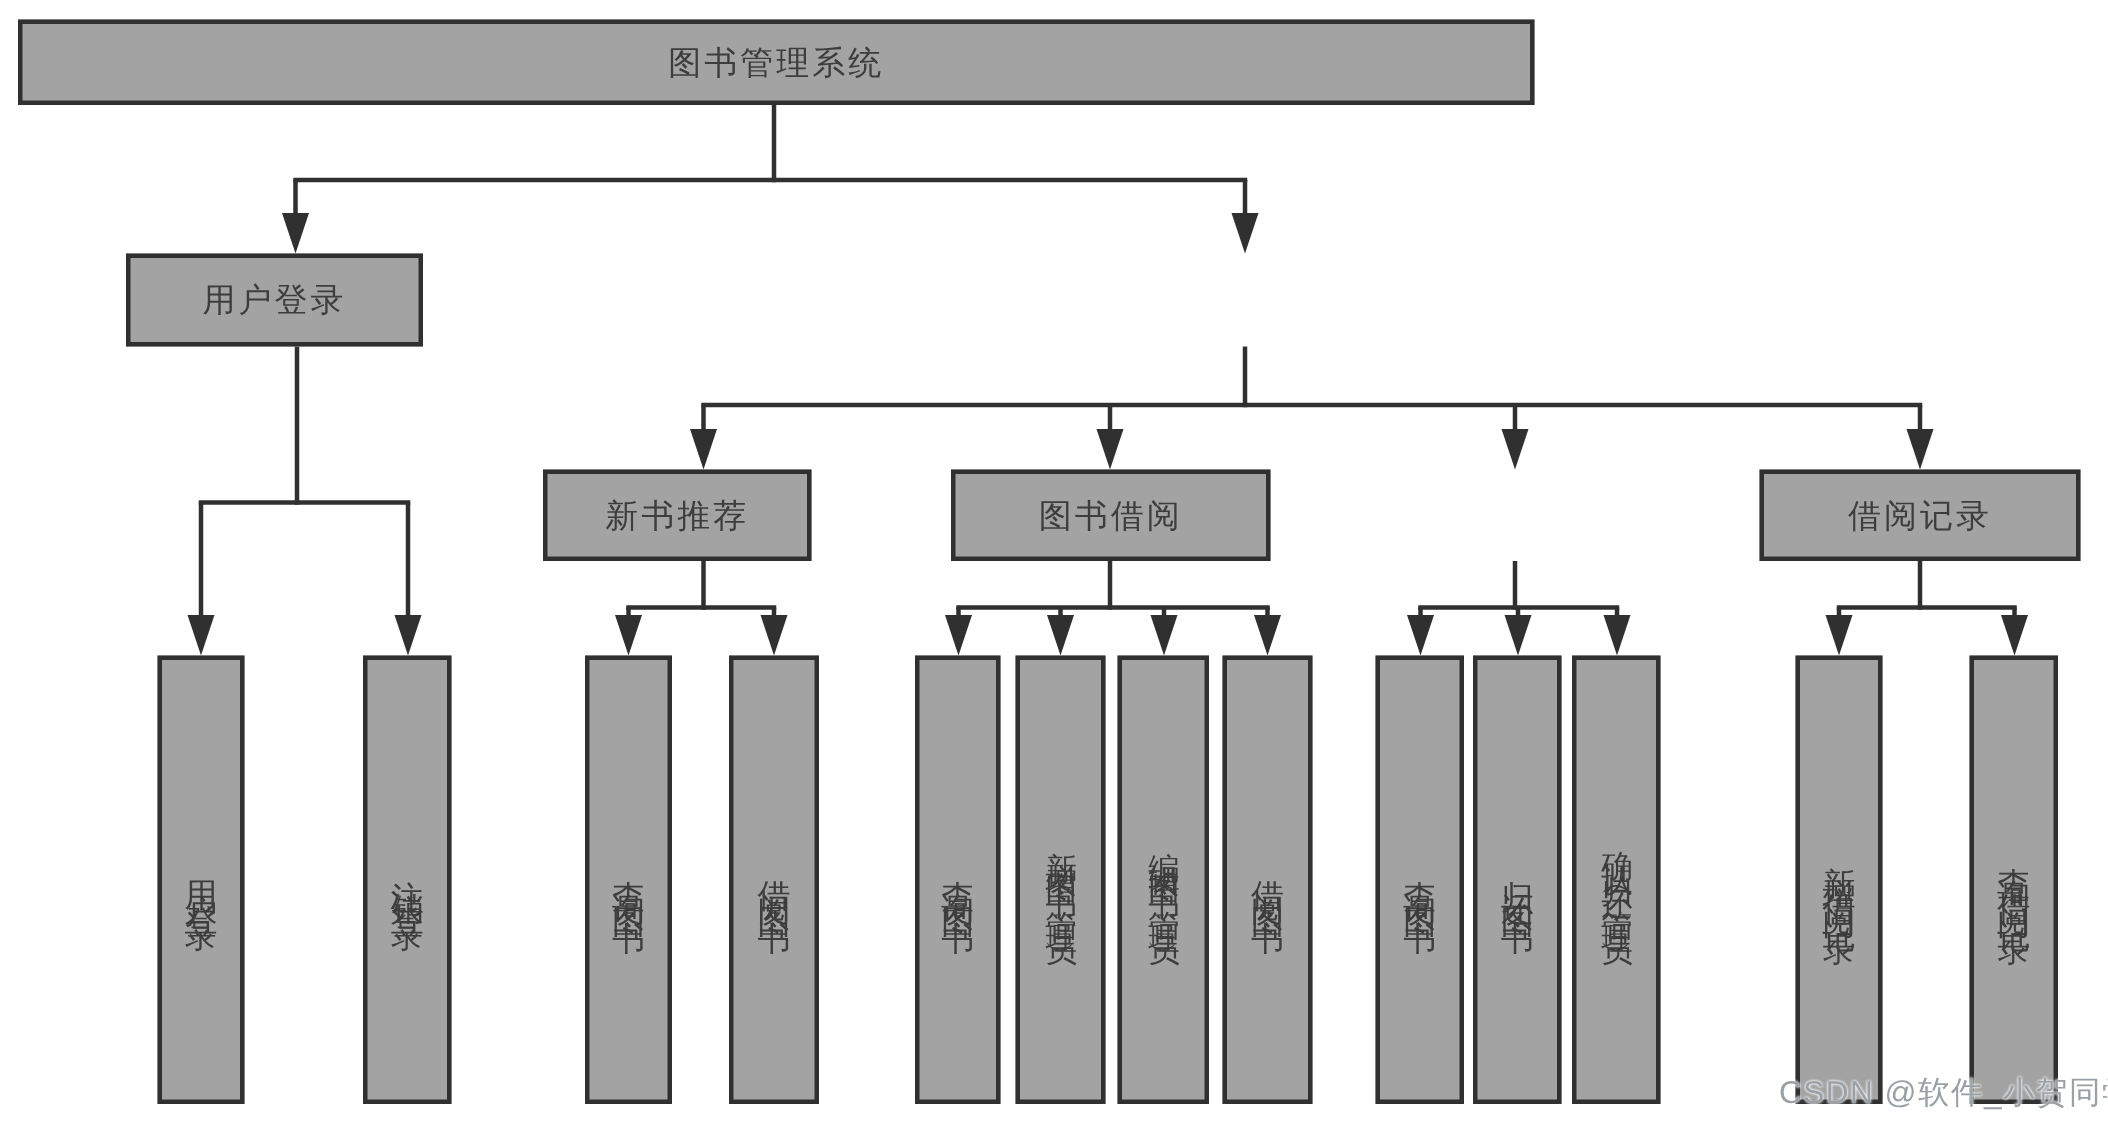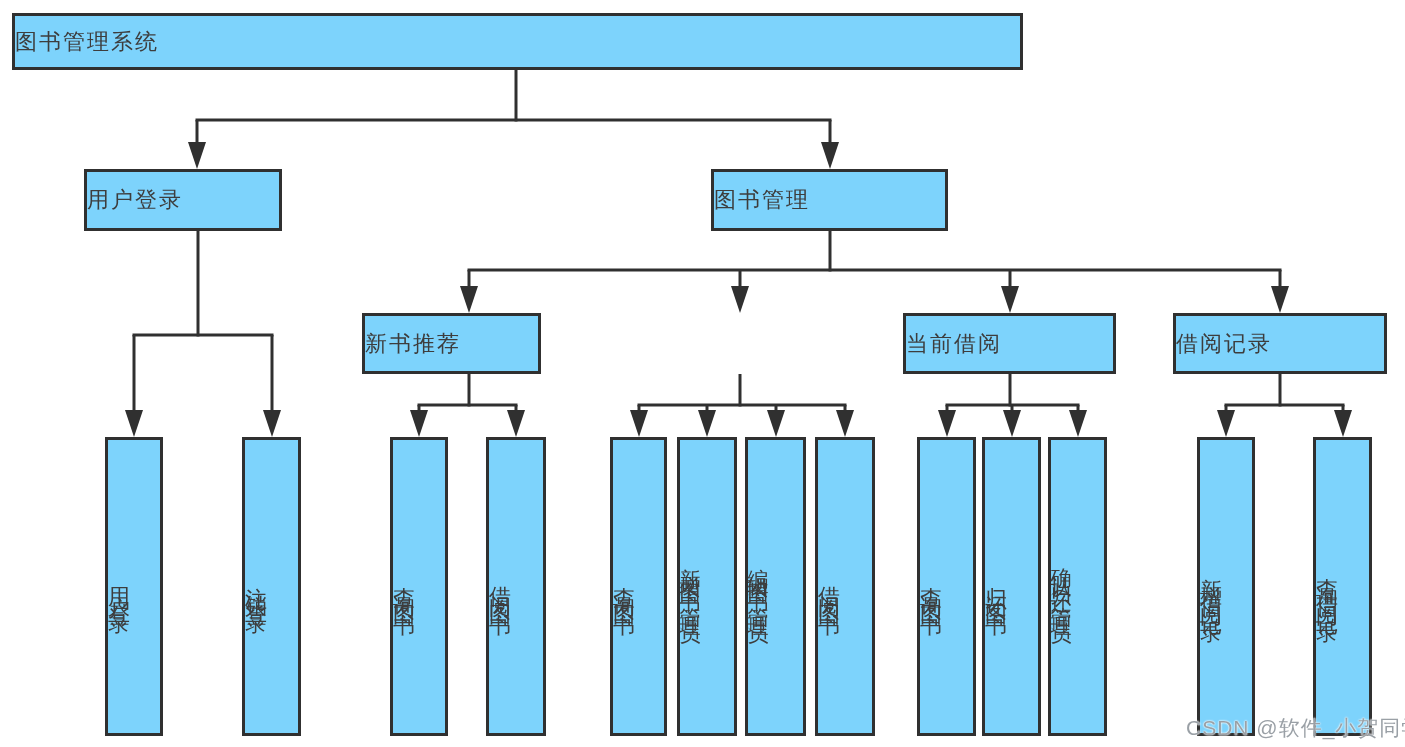--- a/index.html
+++ b/index.html
@@ -8,23 +8,24 @@
     width:1405px;height:747px;
     background:var(--bg,#ffffff);
     font-family:"Liberation Sans", sans-serif;
     overflow:hidden;
   }
   #wires{position:absolute;left:0;top:0;z-index:1;}
   .node{
     position:absolute;
     box-sizing:border-box;
     border:3px solid var(--line,#303030);
-    background:#7dd3fc;
+    background:#a3a3a3;
     display:flex;
     align-items:center;
+    justify-content:center;
     z-index:2;
   }
   .node .lbl{
     color:var(--txt,#3d3d3d);
     font-size:22px;
     letter-spacing:2px;
     white-space:nowrap;
   }
   .node.v .lbl{
     writing-mode:vertical-rl;
@@ -104,29 +105,26 @@
       <polygon points="1334,410 1352,410 1343,437" fill="#303030"></polygon>
     </svg>
 
   <div class="node h" style="left:12px;top:13px;width:1011px;height:57px">
     <span class="lbl">图书管理系统</span>
   </div>
 
   <div class="node h" style="left:84px;top:169px;width:198px;height:62px">
     <span class="lbl">用户登录</span>
   </div>
-  <div class="node h" style="left:711px;top:169px;width:237px;height:62px">
-    <span class="lbl">图书管理</span>
-  </div>
 
   <div class="node h" style="left:362px;top:313px;width:179px;height:61px">
     <span class="lbl">新书推荐</span>
   </div>
-  <div class="node h" style="left:903px;top:313px;width:213px;height:61px">
-    <span class="lbl">当前借阅</span>
+  <div class="node h" style="left:634px;top:313px;width:213px;height:61px">
+    <span class="lbl">图书借阅</span>
   </div>
   <div class="node h" style="left:1173px;top:313px;width:214px;height:61px">
     <span class="lbl">借阅记录</span>
   </div>
 
   <div class="node v" style="left:105px;top:437px;width:58px;height:299px">
     <span class="lbl">用户登录</span>
   </div>
   <div class="node v" style="left:242px;top:437px;width:59px;height:299px">
     <span class="lbl">注销登录</span>

